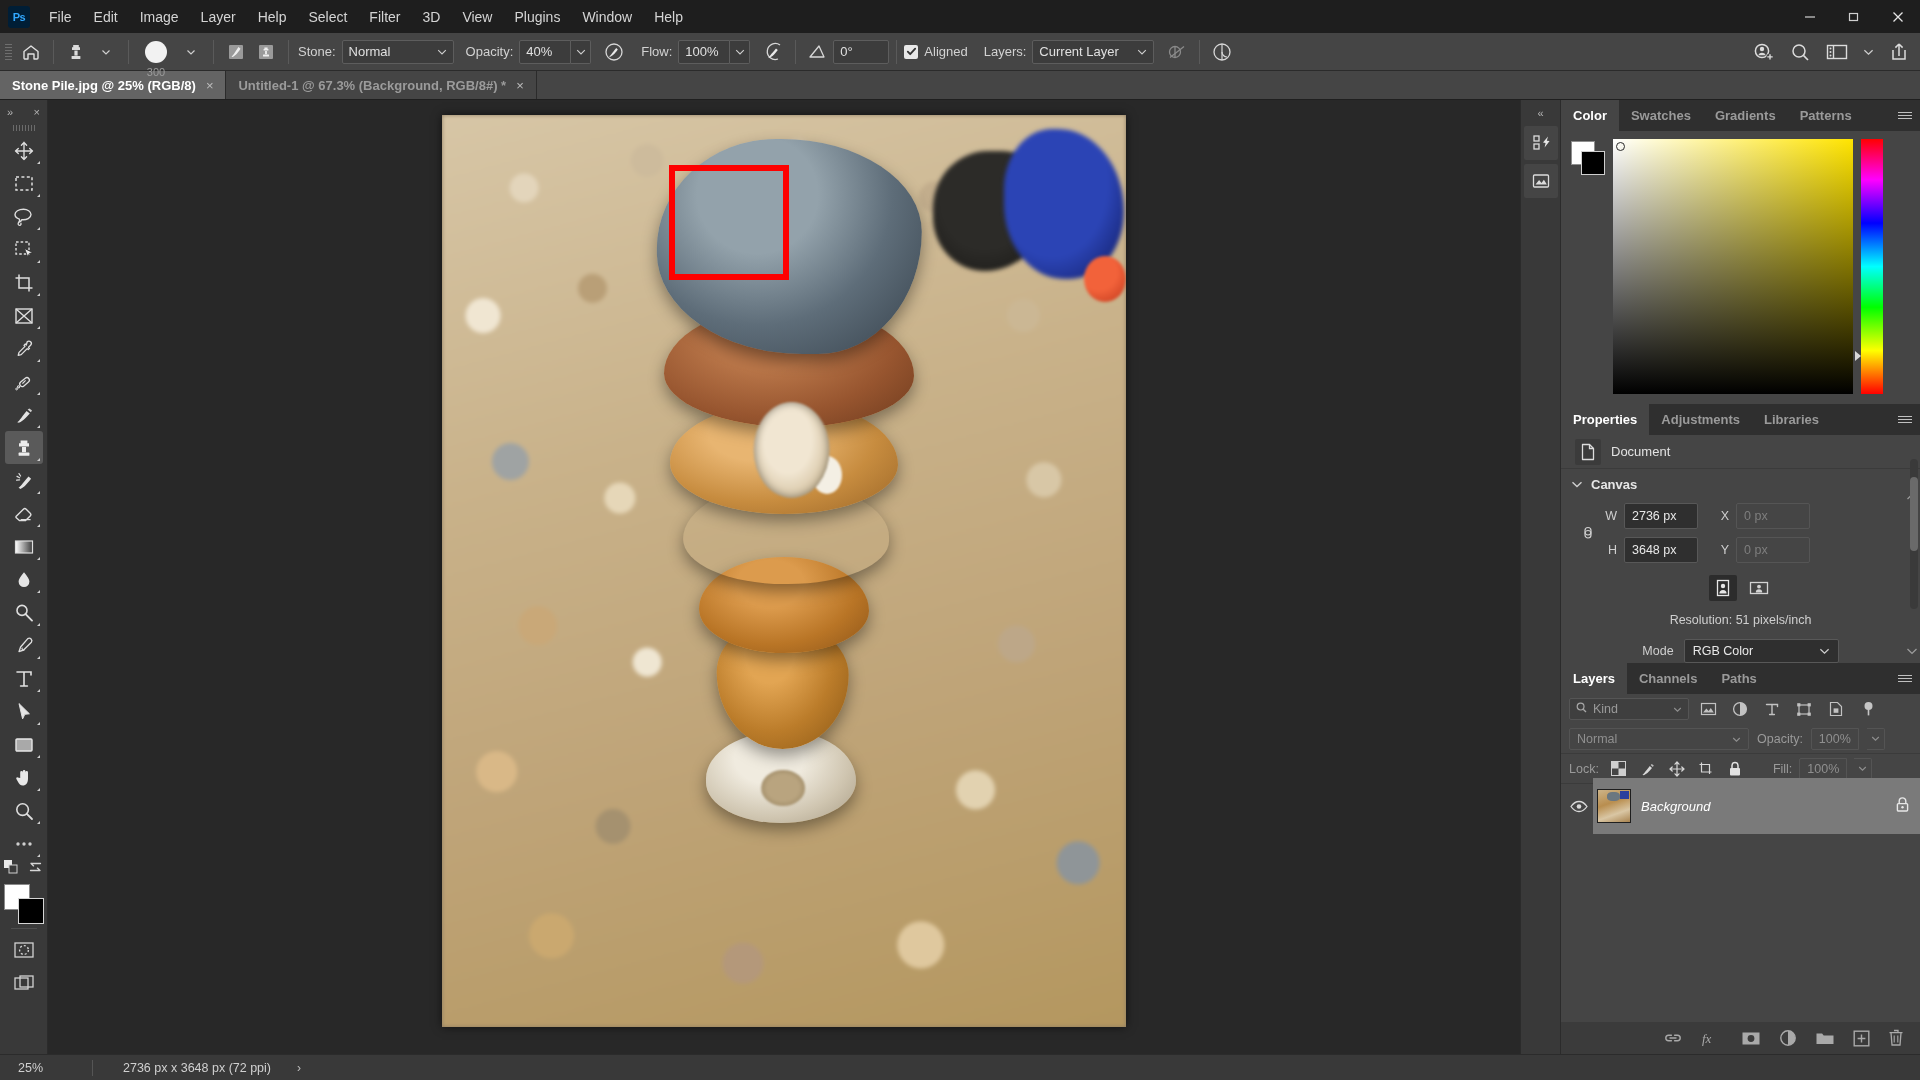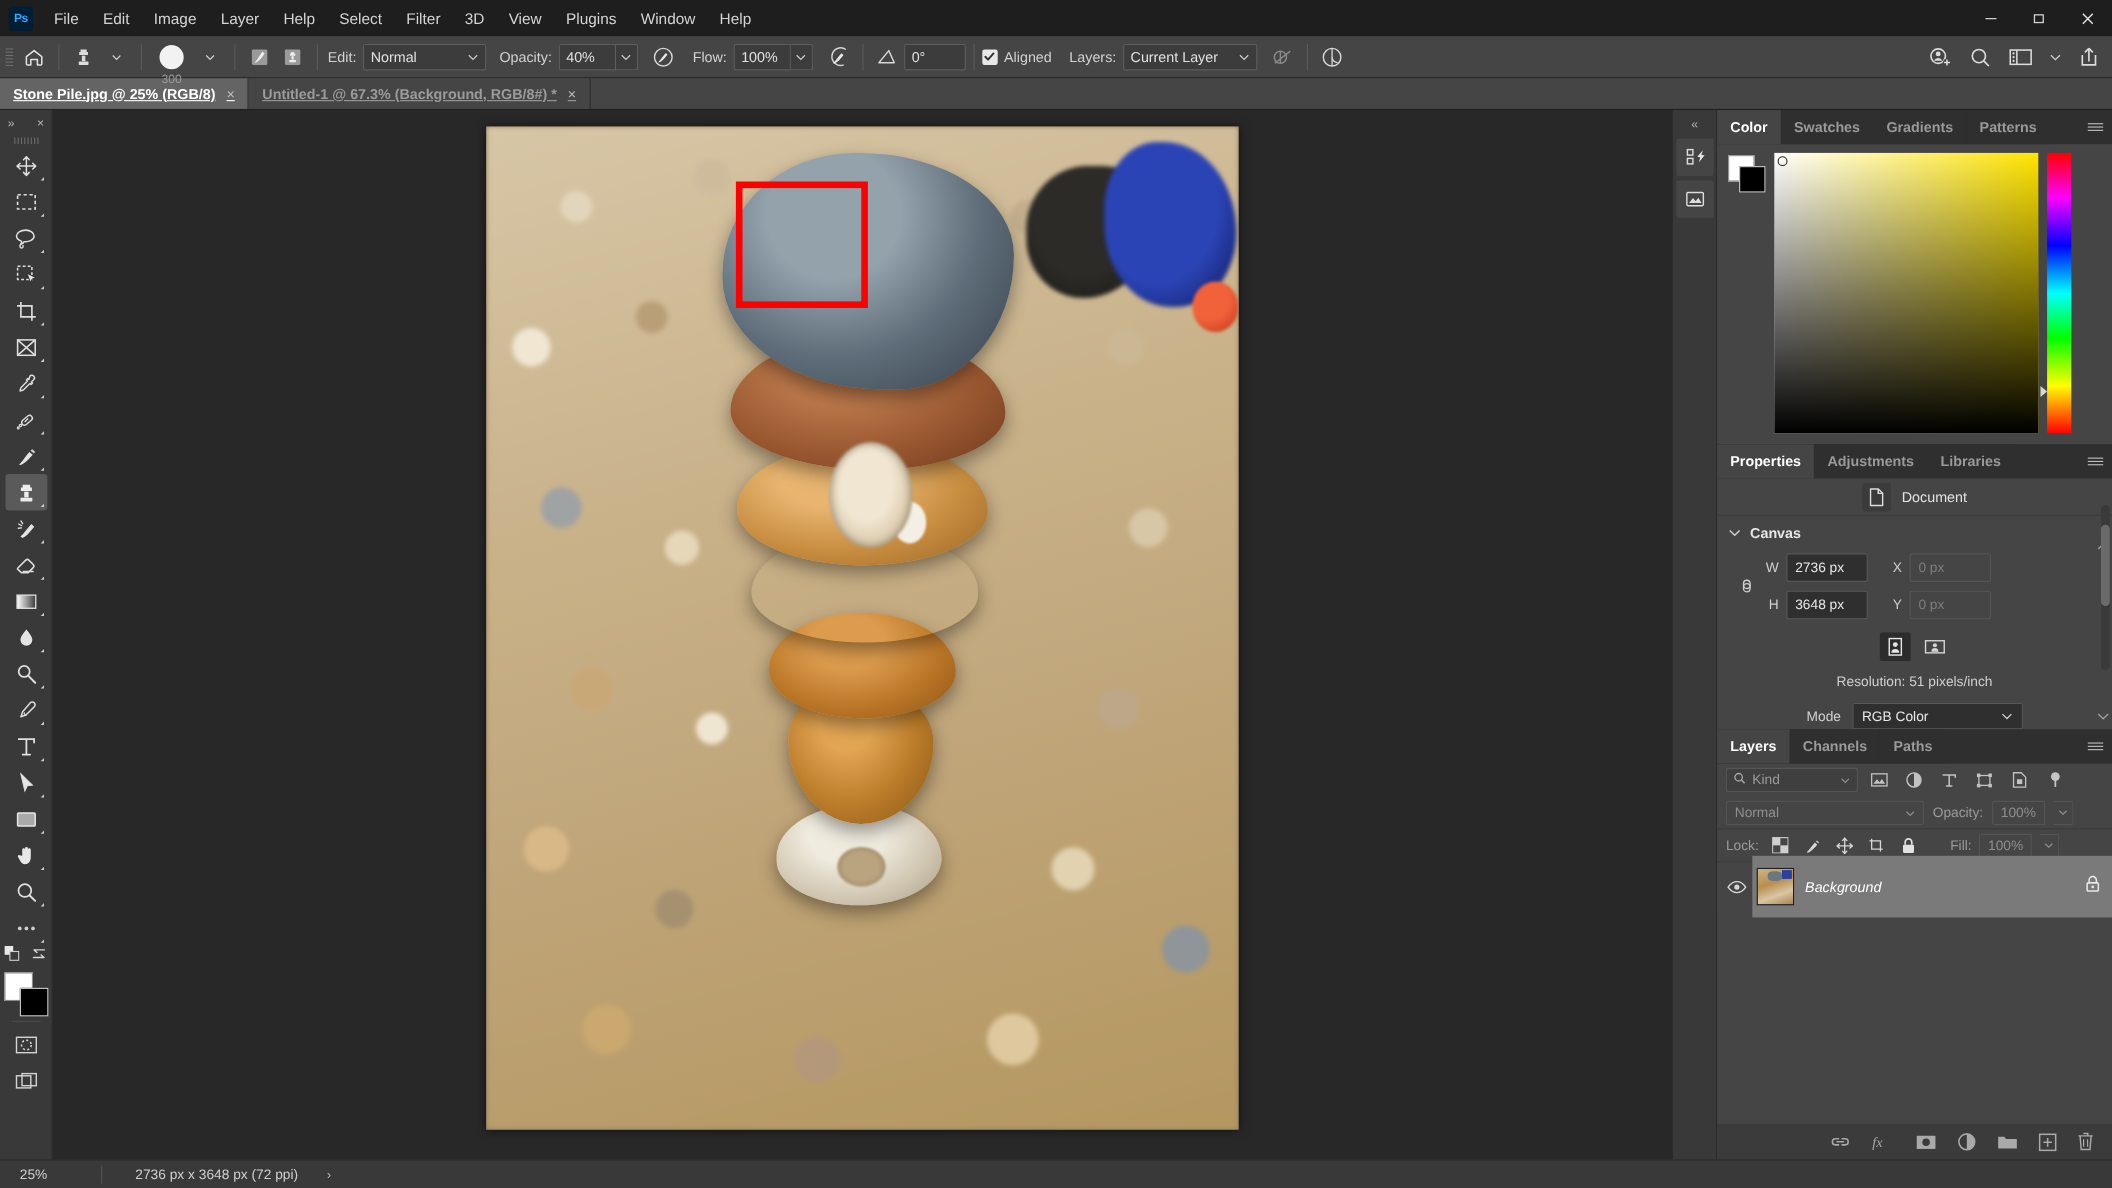--- a/index.html
+++ b/index.html
@@ -42,21 +42,21 @@
   .brush-dot{width:22px;height:22px;border-radius:50%;background:#f2f2f2;}
   .brush-size{position:absolute;bottom:-11px;left:50%;transform:translateX(-50%);font-size:11px;color:#9c9c9c;}
   .chk{width:14px;height:14px;border-radius:2px;background:#e8e8e8;display:flex;align-items:center;justify-content:center;margin-right:6px;}
   .chk svg{display:block;}
   .ob-right{position:absolute;right:10px;top:0;height:38px;display:flex;align-items:center;gap:14px;}
   .ob-right .ic{color:#dcdcdc;display:flex;align-items:center;}
 
   
   .tabbar{height:29px;background:#454545;display:flex;align-items:stretch;flex:none;border-bottom:1px solid #1f1f1f;}
   .tab{display:flex;align-items:center;padding:0 12px;font-size:13px;font-weight:bold;background:#454545;color:#9b9b9b;
-    border-right:1px solid #2b2b2b;white-space:nowrap;text-decoration:underline;}
+    border-right:1px solid #2b2b2b;white-space:nowrap;}
   .tab.active{background:#646464;color:#ffffff;}
   .tab .x{margin-left:10px;color:#bdbdbd;font-size:13px;font-weight:normal;}
 
   
   .body{flex:1;display:flex;min-height:0;}
 
   
   .toolbar{width:48px;background:#393939;flex:none;display:flex;flex-direction:column;align-items:center;
     border-right:1px solid #2b2b2b;padding-top:2px;}
   .tb-head{width:100%;height:20px;display:flex;align-items:center;justify-content:space-between;padding:0 7px;color:#b4b4b4;font-size:11px;}
@@ -166,21 +166,21 @@
   .cp-field{width:240px;height:255px;position:relative;
     background:linear-gradient(to top, #000 0%, rgba(0,0,0,0) 100%),
                linear-gradient(to right, #ffffff 0%, #ffe400 100%);}
   .cp-marker{position:absolute;left:3px;top:3px;width:9px;height:9px;border:1px solid #2a2a2a;border-radius:50%;}
   .cp-strip{width:22px;height:255px;position:relative;
     background:linear-gradient(to bottom,#ff0000 0%,#ff00ff 16%,#0000ff 33%,#00ffff 50%,#00ff00 66%,#ffff00 83%,#ff0000 100%);}
   .cp-arrow{position:absolute;left:-6px;width:0;height:0;border-top:5px solid transparent;border-bottom:5px solid transparent;border-left:6px solid #d8d8d8;}
 
   
   .prop-body{background:#454545;flex:1;position:relative;overflow:hidden;}
-  .prop-row{display:flex;align-items:center;height:34px;padding:15px 14px;border-bottom:1px solid #3b3b3b;justify-content:center;}
+  .prop-row{display:flex;align-items:center;height:34px;padding:15px 14px;border-bottom:1px solid #3b3b3b;}
   .doc-ic{width:26px;height:26px;background:#3b3b3b;border-radius:2px;display:flex;align-items:center;justify-content:center;margin-right:10px;color:#d7d7d7;}
   .sect-head{display:flex;align-items:center;height:30px;padding:0 10px;font-size:13px;font-weight:bold;color:#e6e6e6;}
   .sect-head .chev{margin-right:8px;color:#cfcfcf;display:flex;}
   .field-grid{padding:4px 14px 0 14px;display:flex;align-items:center;gap:0;}
   .link-ic{width:26px;display:flex;align-items:center;justify-content:center;color:#cfcfcf;margin-right:4px;}
   .fg-rows{display:flex;flex-direction:column;gap:8px;}
   .fg-row{display:flex;align-items:center;gap:7px;}
   .fg-lab{font-size:12.5px;color:#cfcfcf;width:12px;text-align:right;}
   .fg-in{width:74px;height:23px;background:#2f2f2f;border:1px solid #585858;border-radius:2px;
     display:flex;align-items:center;padding:12px 7px;font-size:12.5px;color:#e8e8e8;}
@@ -321,21 +321,21 @@
     </div>
     <div class="ob-icon">
       <svg width="20" height="20" viewBox="0 0 20 20">
           <rect x="3" y="3" width="14" height="14" rx="1" fill="#9a9a9a"></rect>
           <path d="M8.4 5.4h3.2v1.5h.8v1.7H7.6V6.9h.8z" fill="#efefef"></path>
           <rect x="9.1" y="9" width="1.8" height="3.2" fill="#efefef"></rect>
           <rect x="7" y="12.5" width="6" height="2" rx="0.5" fill="#efefef"></rect>
         </svg>
     </div>
     <div class="ob-sep"></div>
-    <div class="ob-label">Edit:</div>
+    <div class="ob-label">Stone:</div>
     <div class="ob-select" style="width:112px">
       <span class="cv">Normal</span>
       <span class="chev">
         <svg width="10" height="8" viewBox="0 0 10 8">
             <path d="M1.2 2.2L5 6l3.8-3.8" fill="none" stroke="#cfcfcf" stroke-width="1.1"></path>
           </svg>
       </span>
     </div>
     <div class="ob-label" style="margin-left:12px">Opacity:</div>
     <div style="display:flex">

